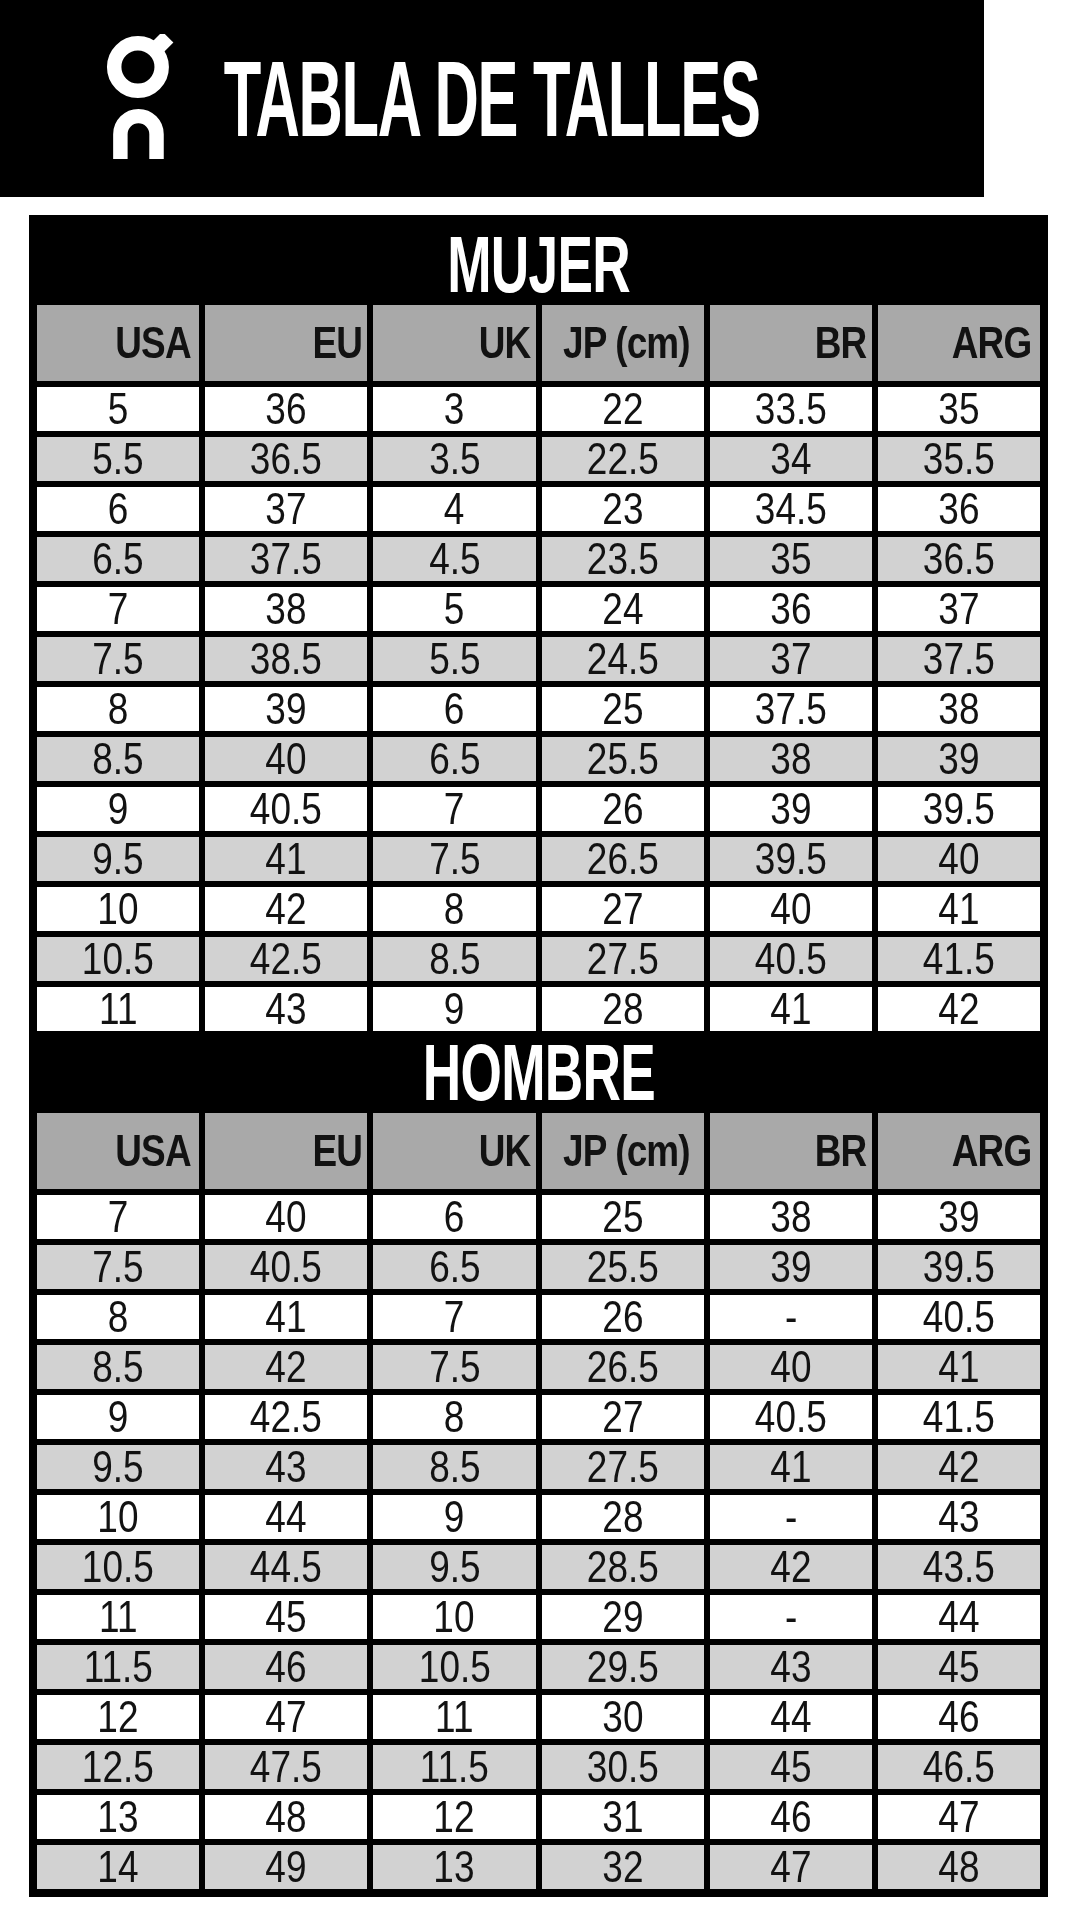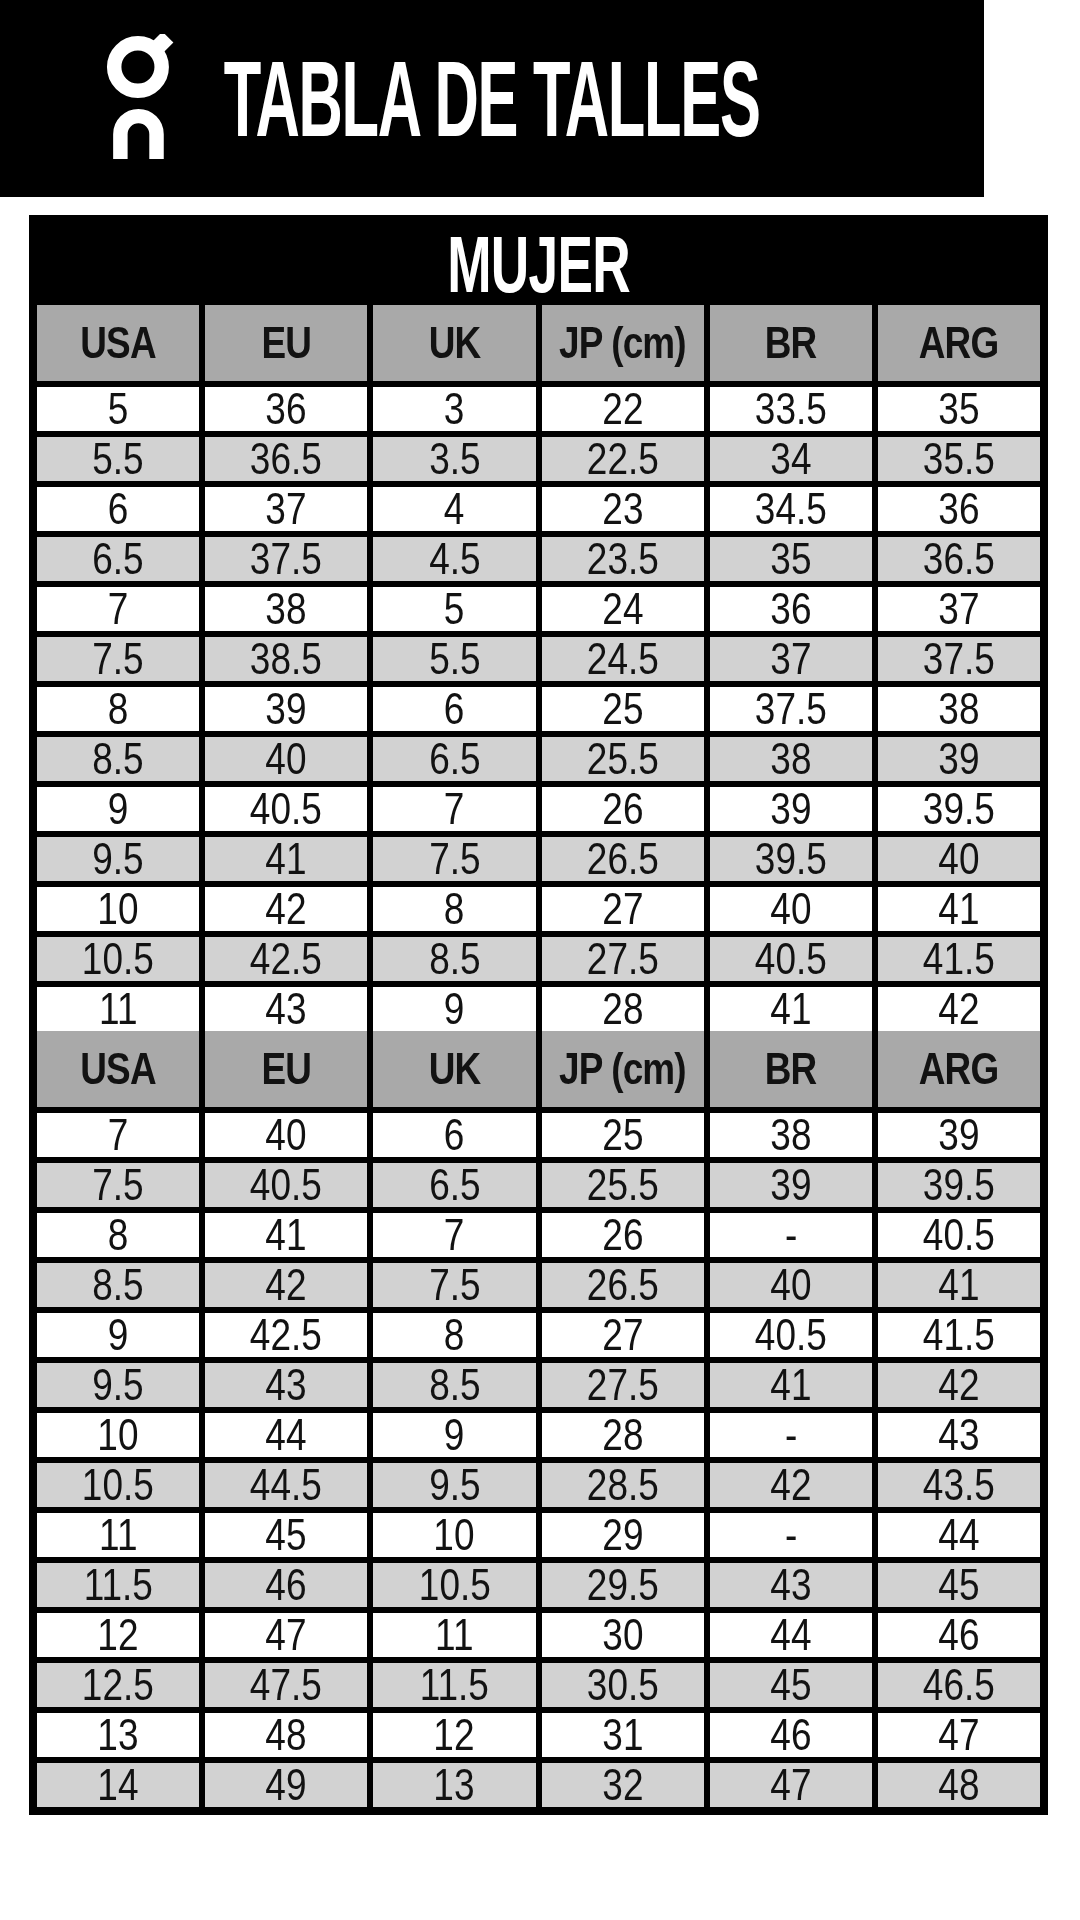--- a/index.html
+++ b/index.html
@@ -61,21 +61,21 @@
   .grid{
     display:grid;
     grid-template-columns:repeat(6,1fr);
     grid-auto-rows:44px;
     grid-template-rows:76px;
     gap:6px;
     background:var(--bar-black);
   }
   .hcell{
     background:var(--header-cell-gray);
-    display:flex;align-items:center;justify-content:center;
+    display:flex;align-items:center;justify-content:flex-end;
   }
   .hcell .t{
     display:inline-block;
     font-weight:bold;
     font-size:45px;
     letter-spacing:-1px;
     transform:scale(0.82,1);
     white-space:nowrap;
   }
   .cell{
@@ -361,20 +361,23 @@
         </div>
         <div class="cell">
           <span class="t">41</span>
         </div>
         <div class="cell">
           <span class="t">42</span>
         </div>
       </div>
   </section>
   <section>
+    <div class="section-banner">
+      <span class="t">HOMBRE</span>
+    </div>
     <div class="grid">
         <div class="hcell">
           <span class="t">USA</span>
         </div>
         <div class="hcell">
           <span class="t">EU</span>
         </div>
         <div class="hcell">
           <span class="t">UK</span>
         </div>

